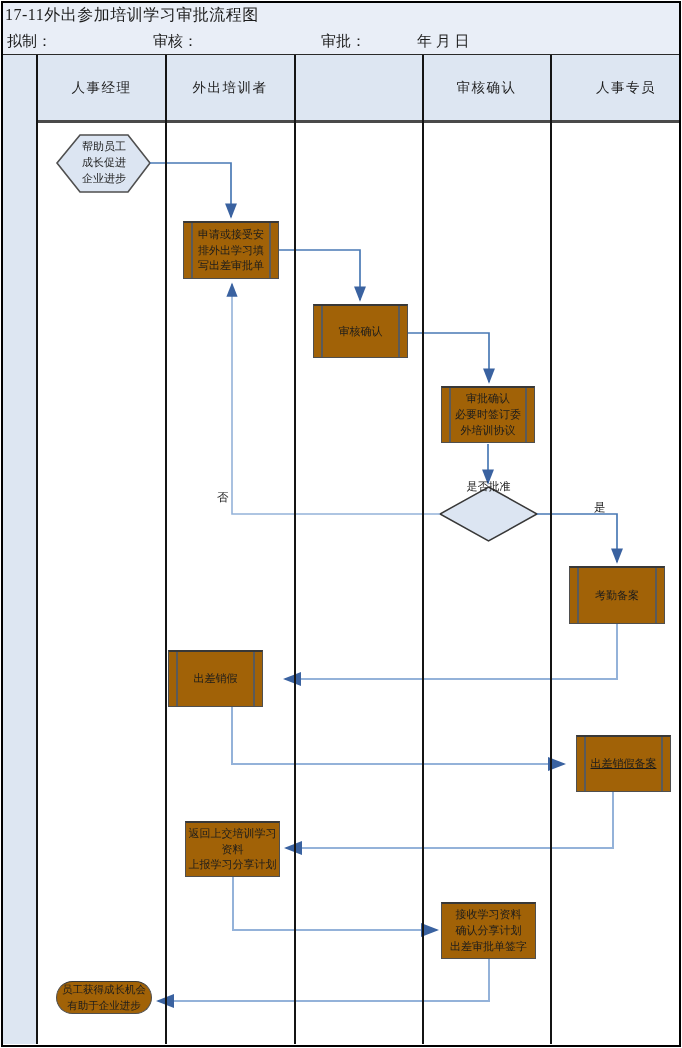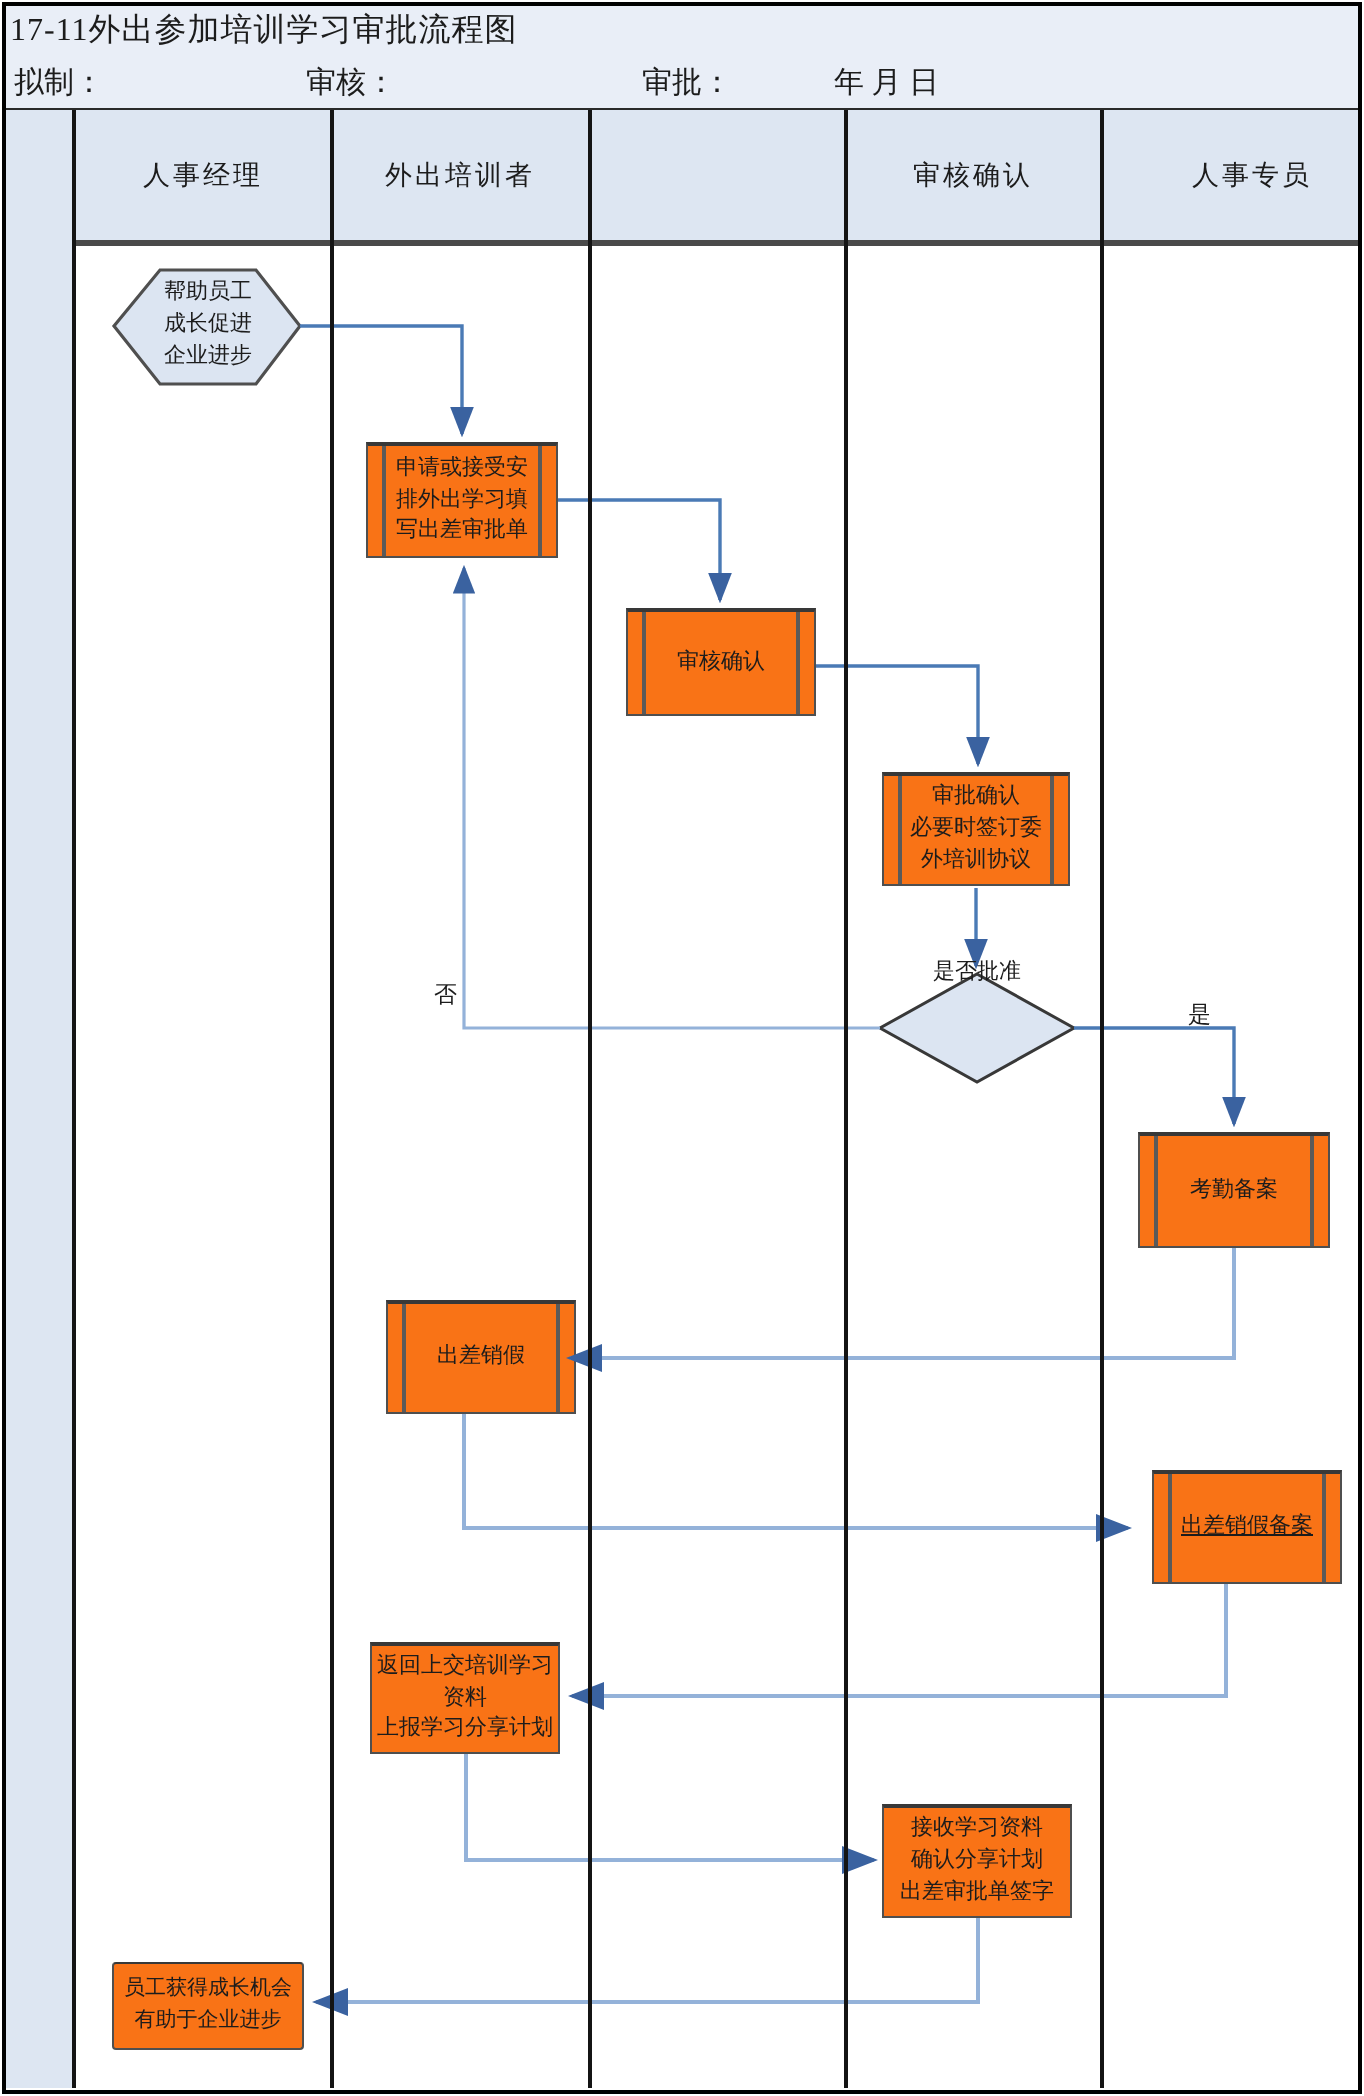--- a/index.html
+++ b/index.html
@@ -22,38 +22,38 @@
   .title{position:absolute;left:5px;top:5px;font-size:16px;letter-spacing:.5px;z-index:5;}
   .meta{position:absolute;top:32px;font-size:15px;z-index:5;}
   .meta.m1{left:7px;} .meta.m2{left:153px;} .meta.m3{left:289px;margin-left:32px;} .meta.m4{left:417px;}
   .lane{position:absolute;top:55px;height:66px;display:flex;align-items:center;justify-content:center;
         font-size:13.5px;letter-spacing:1.5px;z-index:5;}
   .lane.l1{left:37px;width:129px;} .lane.l2{left:166px;width:128px;}
   .lane.l3{left:295px;width:127px;} .lane.l4{left:423px;width:127px;}
   .lane.l5{left:551px;width:150px;}
   
   .node{
-    position:absolute;box-sizing:border-box;background:#f97316;
+    position:absolute;box-sizing:border-box;background:#a16207;
     border:1.4px solid #4f4f4f;border-top:2.6px solid #383838;
     display:flex;align-items:center;justify-content:center;text-align:center;
     font-size:11px;line-height:1.45;white-space:pre-line;z-index:2;
   }
   .node.proc::before,.node.proc::after{
     content:"";position:absolute;top:0;bottom:0;width:1.6px;background:#5a5a5a;
   }
   .node.proc::before{left:7px;} .node.proc::after{right:7px;}
   .n-apply{left:183px;top:221px;width:96px;height:58px;}
   .n-review{left:313px;top:304px;width:95px;height:54px;}
   .n-approve{left:441px;top:386px;width:94px;height:57px;}
   .n-attend{left:569px;top:566px;width:96px;height:58px;}
-  .n-cancel{left:193px;top:650px;width:95px;height:57px;}
+  .n-cancel{left:168px;top:650px;width:95px;height:57px;}
   .n-cancelrec{left:576px;top:735px;width:95px;height:57px;text-decoration:underline;}
   .n-return{left:185px;top:821px;width:95px;height:56px;}
   .n-receive{left:441px;top:902px;width:95px;height:57px;}
-  .n-end{left:56px;top:981px;width:96px;height:44px;border-radius:2px;border-top-width:1.8px;font-size:10.5px;line-height:1.5;}
+  .n-end{left:56px;top:981px;width:96px;height:33px;border-radius:17px;border-top-width:1.8px;font-size:10.5px;line-height:1.5;}
   
   .shape-label{position:absolute;display:flex;align-items:center;justify-content:center;
     text-align:center;font-size:11px;line-height:1.45;white-space:pre-line;z-index:3;}
   .lb-start{left:60px;top:132px;width:88px;height:62px;}
   .lb-decision{left:440px;top:474px;width:97px;height:26px;}
   .edge-label{position:absolute;font-size:11.5px;z-index:3;}
   .lb-yes{left:594px;top:500px;}
   .lb-no{left:217px;top:490px;}
   
   svg.flow{position:absolute;left:0;top:0;z-index:3;pointer-events:none;}

